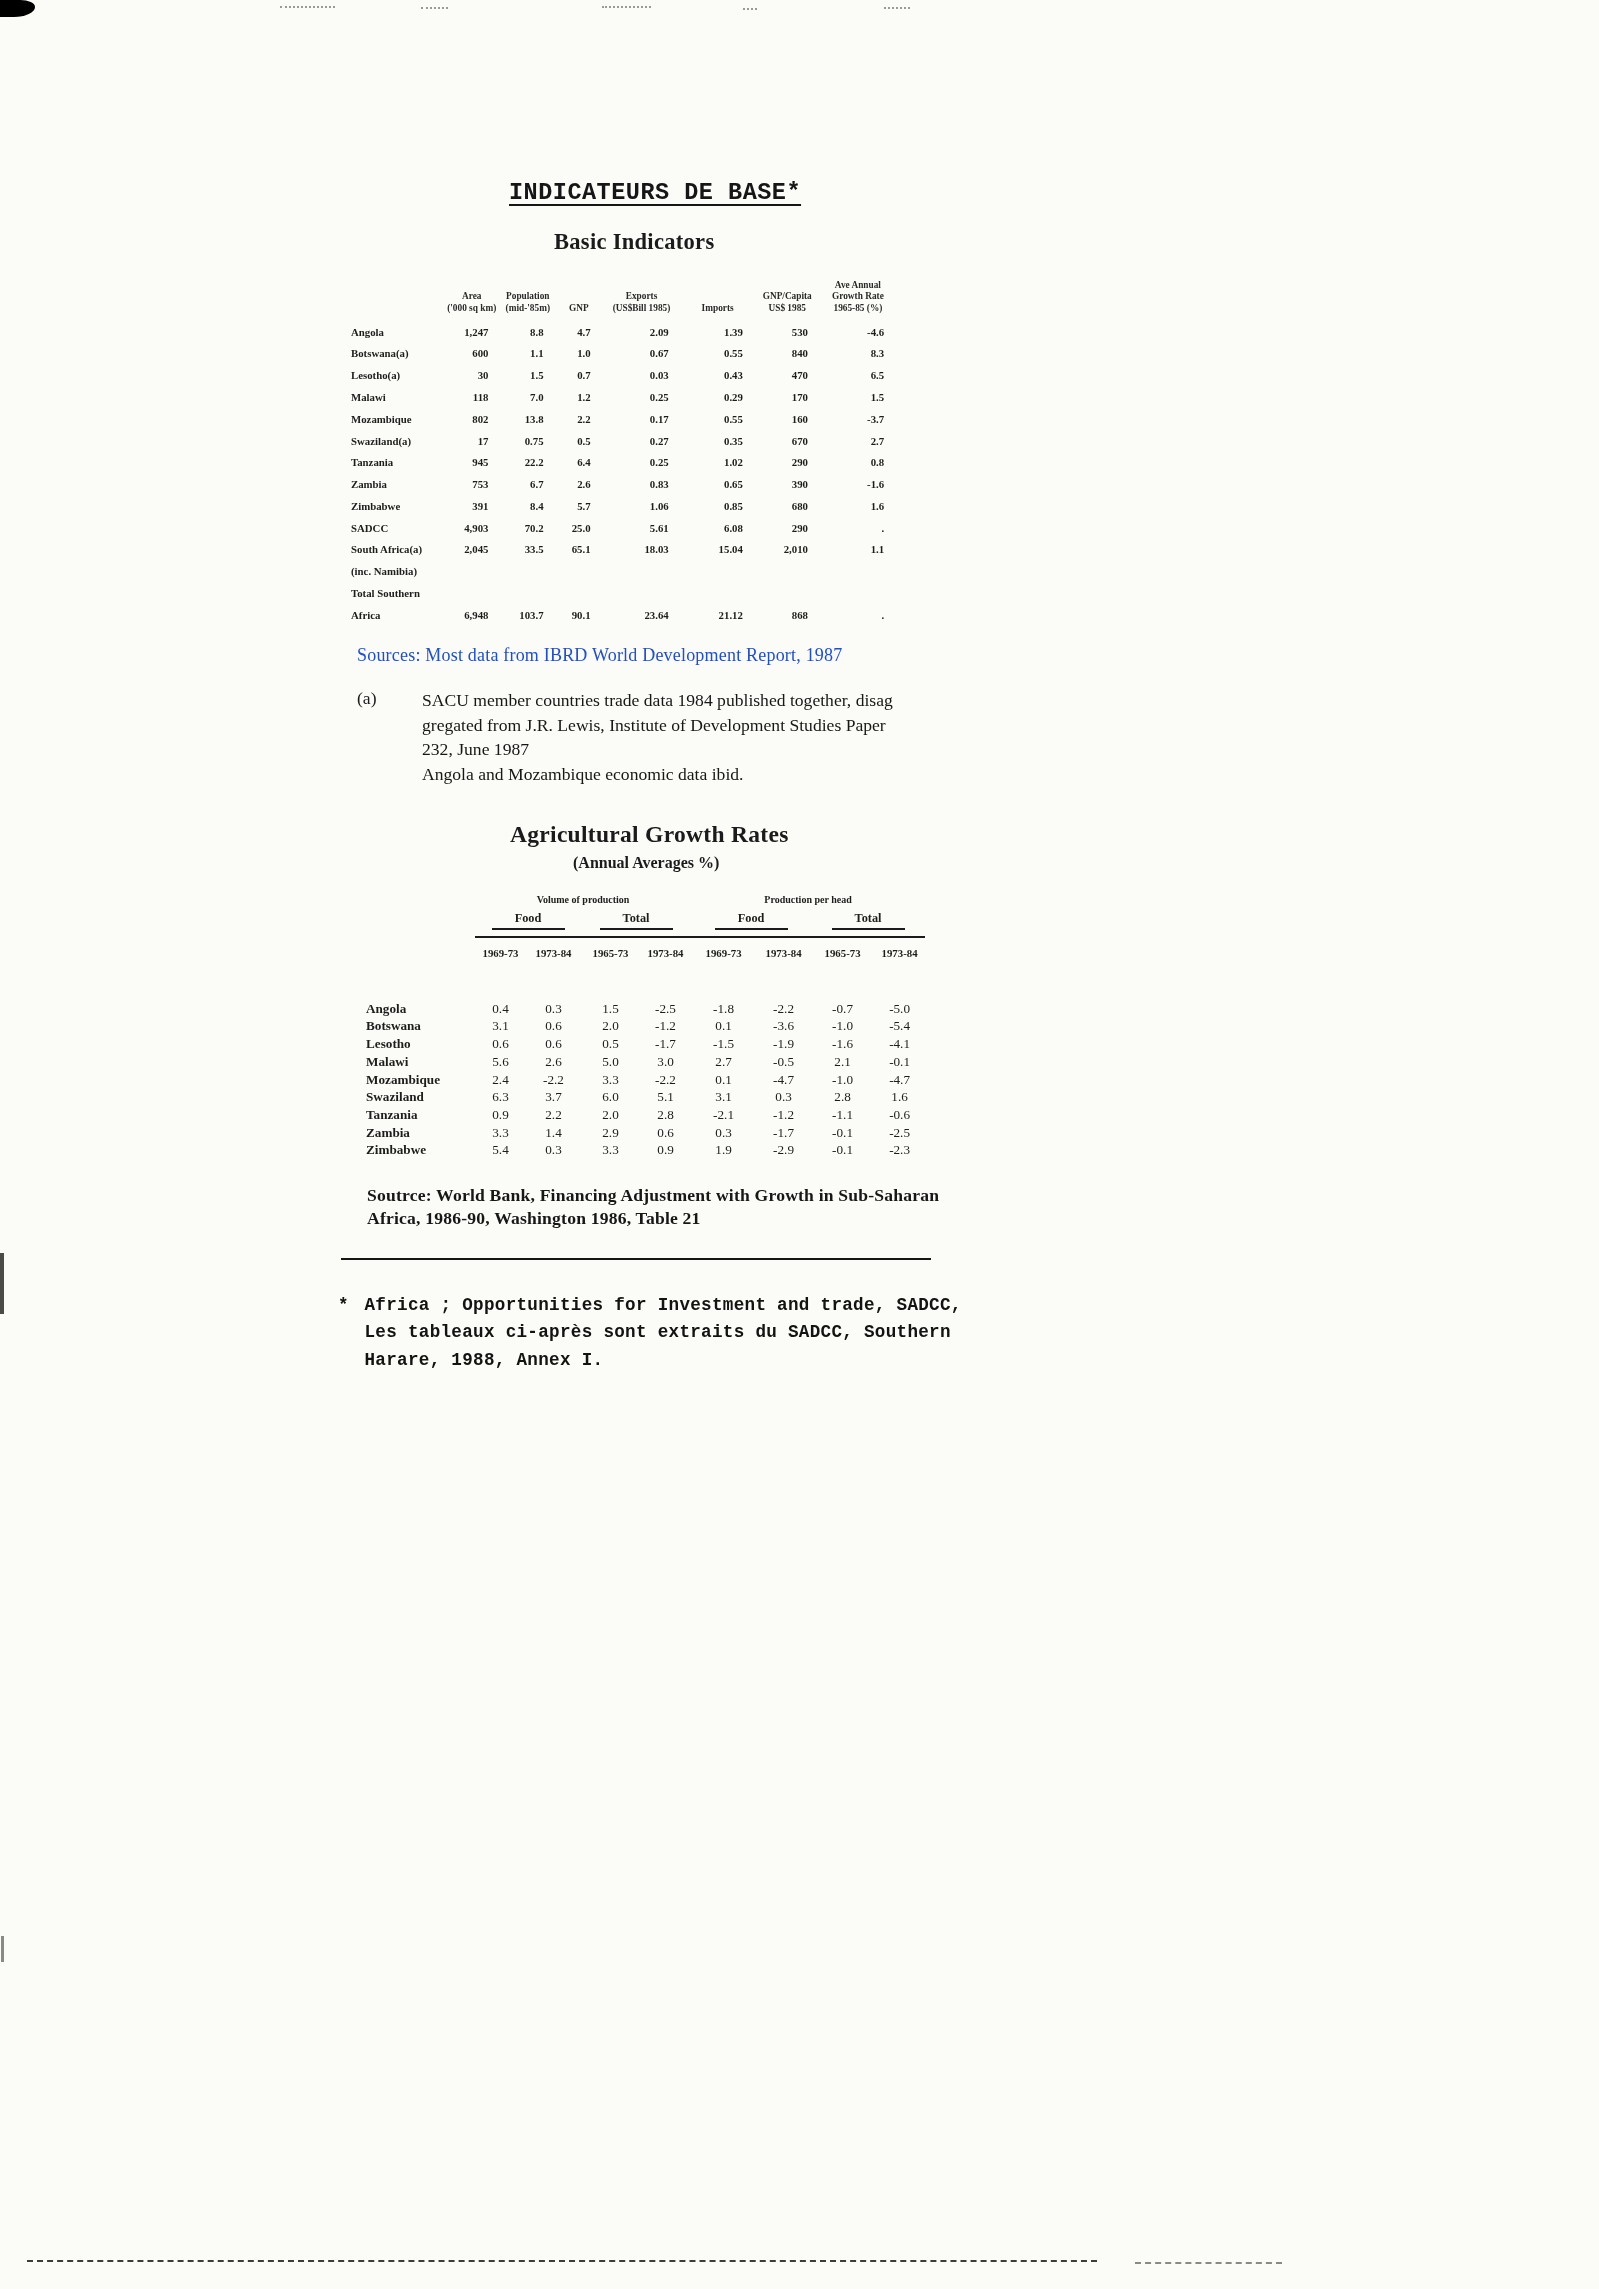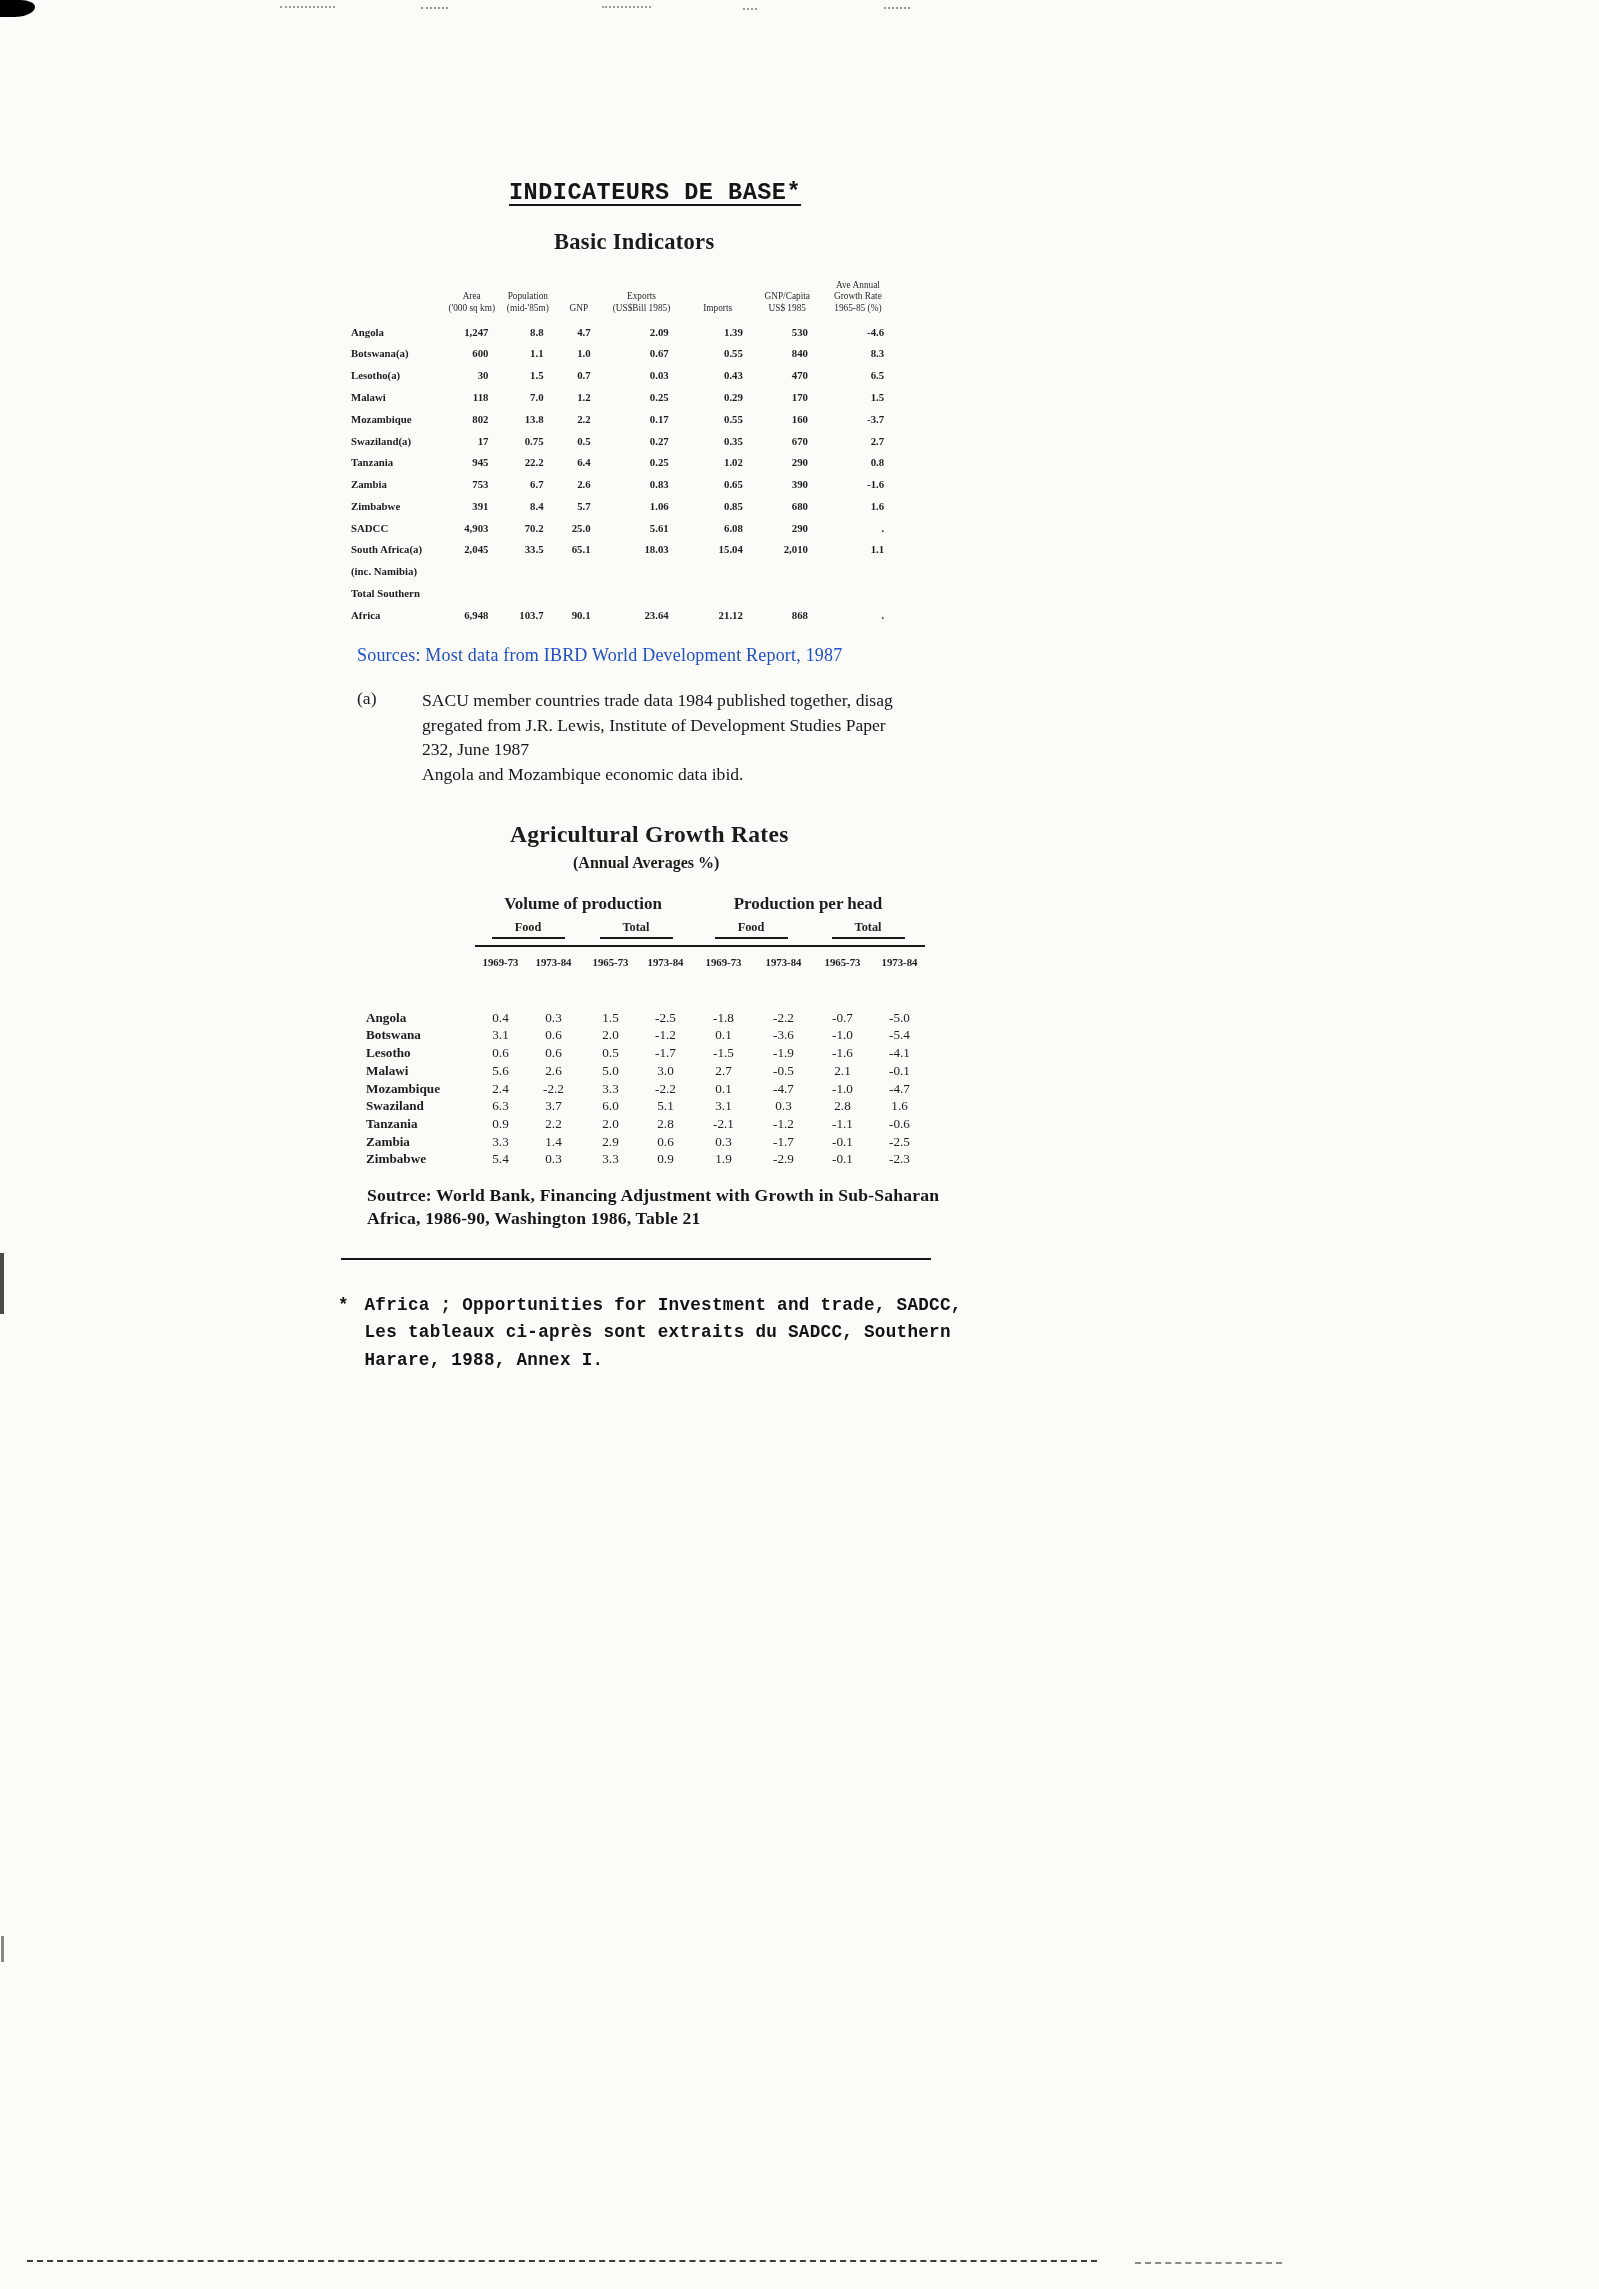--- a/index.html
+++ b/index.html
@@ -44,21 +44,21 @@
     font-size:22.5px; font-weight:bold; letter-spacing:0.3px;
   }
 
   
   .bi-table {
     position:absolute; left:351px; top:280px;
     border-collapse:collapse; table-layout:fixed; width:545px;
     font-size:10.8px;
   }
   .bi-table th {
-    font-weight:normal; font-size:9.3px; line-height:11.3px;
+    font-weight:bold; font-size:9.3px; line-height:11.3px;
     text-align:center; vertical-align:bottom;
     padding:0 2px 6.9px 2px; color:#2a2a28;
   }
   .bi-table th .hl { display:block; }
   .bi-table td {
     padding:4.9px 11.8px 4.9px 2px;
     text-align:right; font-weight:bold; color:#1d1d1b;
     white-space:nowrap; overflow:hidden;
   }
   .bi-table td.c-name, .bi-table th.c-name {
@@ -84,21 +84,21 @@
     font-size:16px; font-weight:bold;
   }
 
   
   .ag-table {
     position:absolute; left:365px; top:894px;
     border-collapse:collapse; table-layout:fixed; width:559px;
     font-size:13.2px;
   }
   .ag-table th { font-weight:bold; text-align:center; vertical-align:bottom; color:#1d1d1b; }
-  .ag-table .group-th { font-size:17px; padding-bottom:4.9px;margin-top:8px; }
+  .ag-table .group-th { font-size:10px; padding-bottom:4.9px;margin-top:8px; }
   .ag-table .sub-th { padding-bottom:6px; }
   .ag-table .sub-th span {
     display:inline-block; min-width:73px;
     border-bottom:2px solid #1b1b1b; padding:0 7.8px 2px 7.8px;
     font-size:12.3px; font-weight:bold;
   }
   .ag-table .period-th {
     border-top:2px solid #1b1b1b;
     font-size:10.8px; padding:8.8px 0 41px 0;
   }

